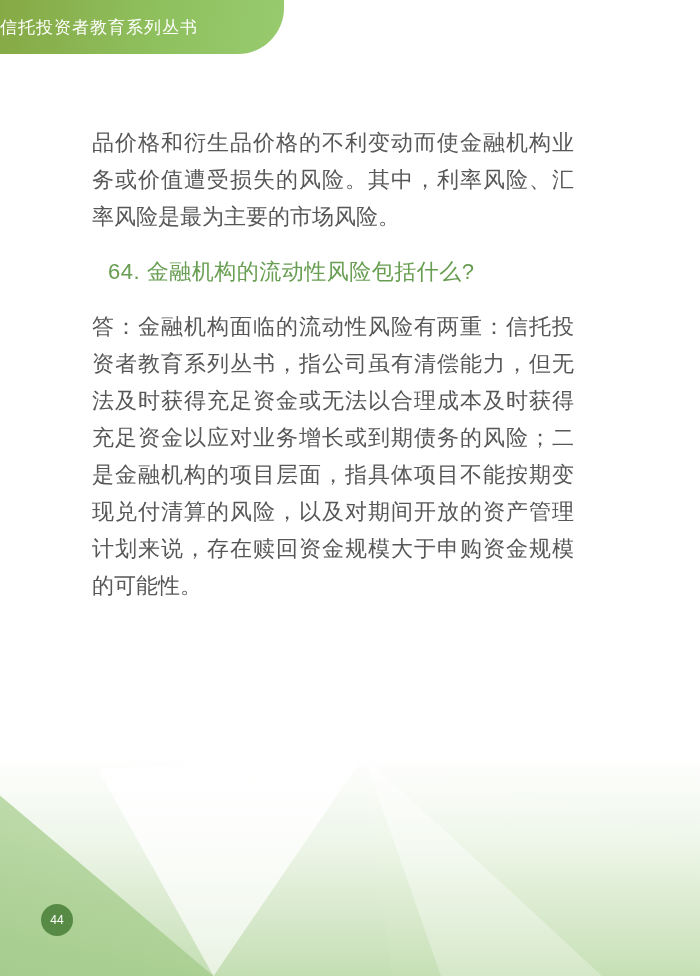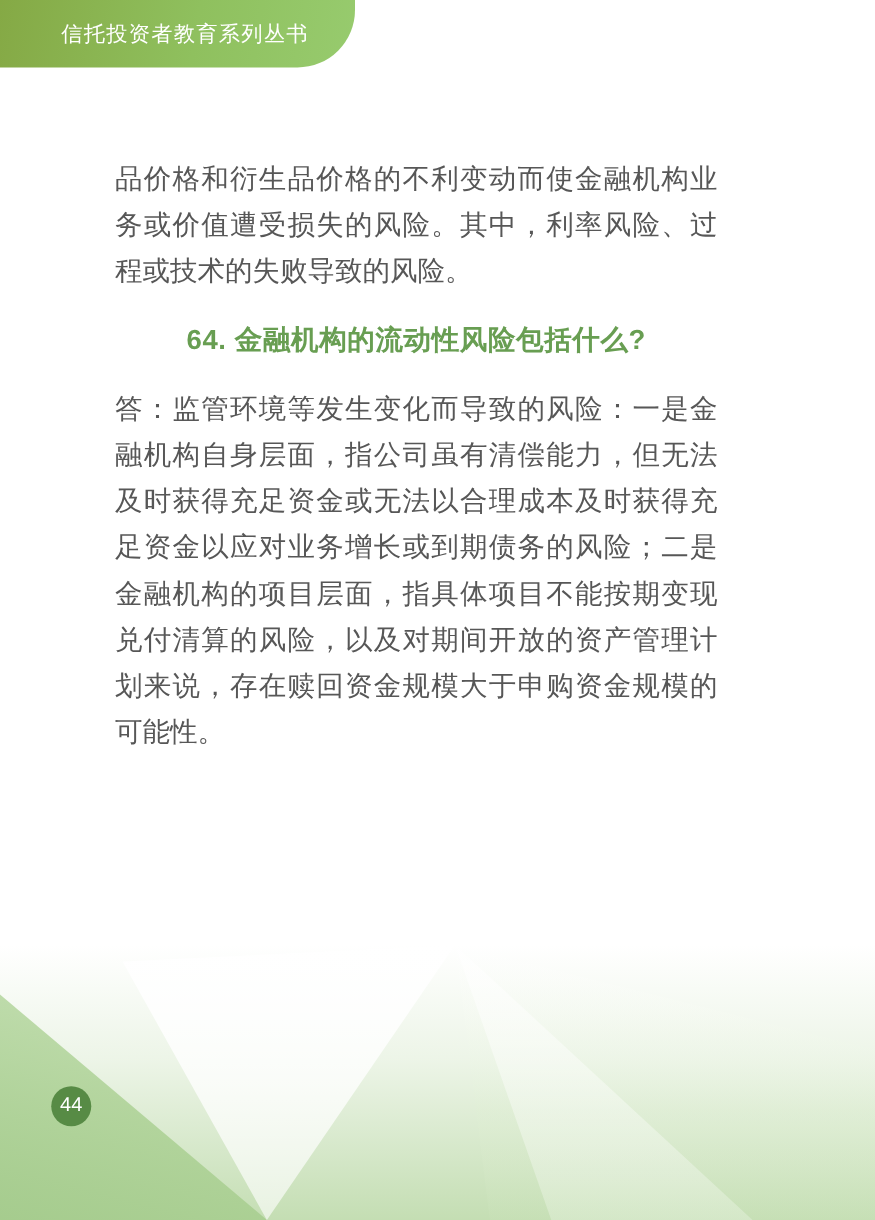--- a/index.html
+++ b/index.html
@@ -17,21 +17,20 @@
   }
 
   
   .banner {
     position: absolute;
     top: 0;
     left: 0;
     width: 284px;
     height: 54px;
     box-sizing: border-box;
-    padding-left: 49px;
     display: flex;
     align-items: center;
     border-bottom-right-radius: 46px;
     background: linear-gradient(100deg,
       var(--banner-gradient-start, #85a945) 0%,
       #8fc05e 55%,
       var(--banner-gradient-end, #97cb6e) 100%);
     z-index: 3;
   }
   .banner-title {
@@ -53,24 +52,24 @@
     text-align: justify;
     z-index: 2;
   }
   .content p {
     margin: 0;
   }
   .q-heading {
     margin: 18px 16px;
     font-size: 22px;
     line-height: 37px;
-    font-weight: bold;
+    font-weight: normal;
     letter-spacing: 0.5px;
     color: var(--heading-green, #689e52);
-    text-align: center;
+    text-align: left;
   }
 
   
   .deco {
     position: absolute;
     left: 0;
     bottom: 0;
     width: 700px;
     height: 220px;
     z-index: 0;
@@ -106,27 +105,27 @@
     clip-path: polygon(14% 6%, 52% 0%, 30.5% 100%);
     background: linear-gradient(to bottom,
       rgba(255,255,255,0.95) 0%,
       rgba(255,255,255,0.6) 100%);
   }
 
   
   .page-badge {
     position: absolute;
     left: 41px;
-    top: 869px;
+    top: 904px;
     width: 32px;
     height: 32px;
     border-radius: 50%;
     background: var(--page-circle, #578b45);
     color: #ffffff;
-    font-size: 16px;
+    font-size: 12px;
     display: flex;
     align-items: center;
     justify-content: center;
     z-index: 3;
   }
 </style>
 </head>
 <body>
 
 <div class="page">
@@ -137,25 +136,25 @@
     <div class="deco-right-band"></div>
     <div class="deco-left-tri"></div>
     <div class="deco-white-wedge"></div>
   </div>
 
   <div class="banner">
     <span class="banner-title">信托投资者教育系列丛书</span>
   </div>
 
   <div class="content">
-    <p>品价格和衍生品价格的不利变动而使金融机构业务或价值遭受损失的风险。其中，利率风险、过程或技术的失败导致的风险。</p>
+    <p>品价格和衍生品价格的不利变动而使金融机构业务或价值遭受损失的风险。其中，利率风险、汇率风险是最为主要的市场风险。</p>
 
     <h2 class="q-heading">64. 金融机构的流动性风险包括什么?</h2>
 
-    <p>答：监管环境等发生变化而导致的风险：一是金融机构自身层面，指公司虽有清偿能力，但无法及时获得充足资金或无法以合理成本及时获得充足资金以应对业务增长或到期债务的风险；二是金融机构的项目层面，指具体项目不能按期变现兑付清算的风险，以及对期间开放的资产管理计划来说，存在赎回资金规模大于申购资金规模的可能性。</p>
+    <p>答：金融机构面临的流动性风险有两重：信托投资者教育系列丛书，指公司虽有清偿能力，但无法及时获得充足资金或无法以合理成本及时获得充足资金以应对业务增长或到期债务的风险；二是金融机构的项目层面，指具体项目不能按期变现兑付清算的风险，以及对期间开放的资产管理计划来说，存在赎回资金规模大于申购资金规模的可能性。</p>
 
 
   </div>
 
   <div class="page-badge">
     <span>44</span>
   </div>
 
 </div>
 

